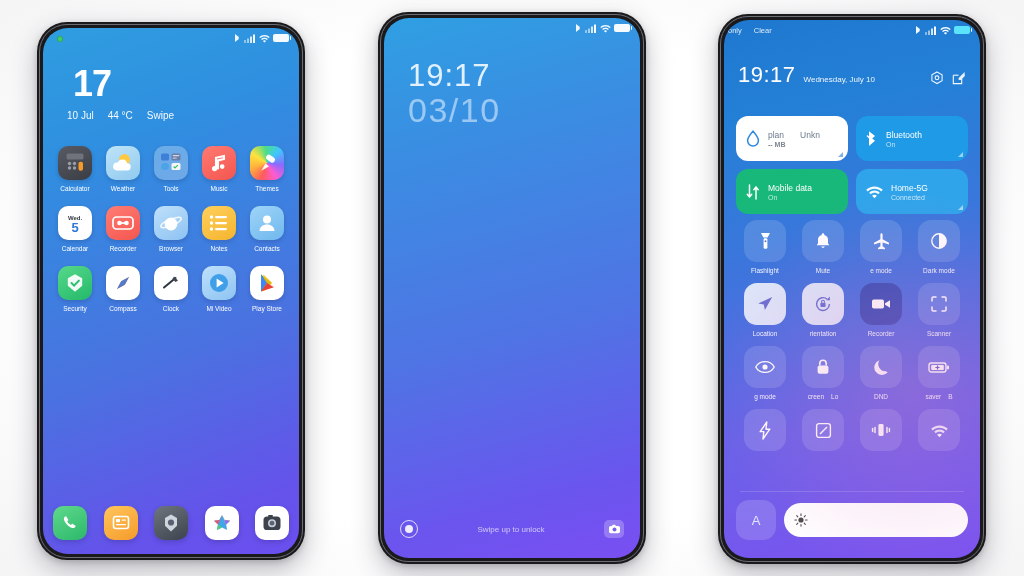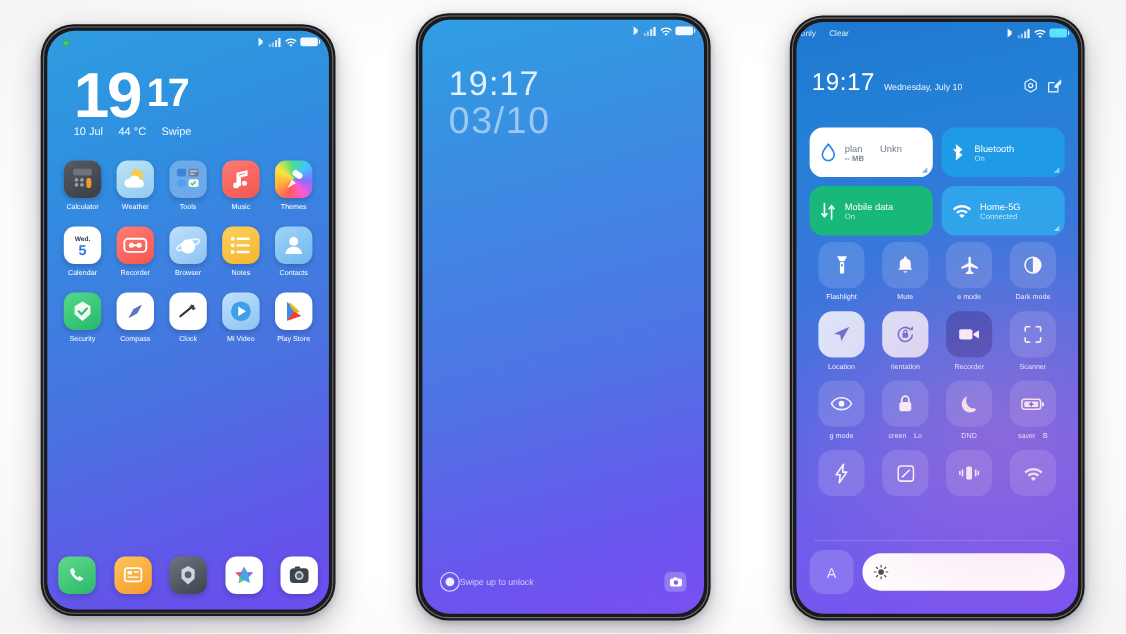--- a/index.html
+++ b/index.html
@@ -119,21 +119,21 @@
   }
   .lclock .n {
     font-size: 34px; font-weight: 300; letter-spacing: 1.5px; line-height: 1.05;
     color: rgba(226,241,255,.58);
   }
   .lockbar {
     position:absolute; left:0; right:0; bottom: 16px; height: 26px;
     display:flex; align-items:center; padding: 0 16px;
   }
   .lockbar .hint {
-    flex:1; font-size: 8px; color: rgba(255,255,255,.66);
+    flex:1; text-align:center; font-size: 8px; color: rgba(255,255,255,.66);
   }
   .circ-btn {
     width: 18px; height: 18px; border-radius: 50%;
     border: 1.6px solid rgba(255,255,255,.8);
     display:flex; align-items:center; justify-content:center;
   }
   .circ-btn i { width:8px; height:8px; border-radius:50%; background: rgba(255,255,255,.9); display:block;}
   .cam-btn {
     width: 20px; height: 18px; border-radius: 5px;
     background: rgba(255,255,255,.24);
@@ -235,21 +235,20 @@
             <svg width="11" height="9" viewBox="0 0 11 9">
                 <path d="M5.5 1.1C3.4 1.1 1.6 1.9.3 3.2l.9.9C2.3 3 3.8 2.4 5.5 2.4s3.2.6 4.3 1.7l.9-.9C9.4 1.9 7.6 1.1 5.5 1.1zm0 2.6c-1.3 0-2.5.5-3.4 1.3l.9.9c.7-.6 1.6-1 2.5-1s1.8.4 2.5 1l.9-.9C8 4.2 6.8 3.7 5.5 3.7zm0 2.6c-.6 0-1.2.3-1.6.7l1.6 1.6 1.6-1.6c-.4-.4-1-.7-1.6-.7z" fill="#fff" opacity=".95"></path>
               </svg>
           </span>
           <span class="bat"></span>
         </div>
       </div>
 
       <div class="hclock">
         <div class="row">
-          <div class="hh">19</div>
           <div class="mm">17</div>
         </div>
         <div class="meta">
           <span>10 Jul</span>
           <span>44 °C</span>
           <span>Swipe</span>
         </div>
       </div>
 
       <div class="apps">

